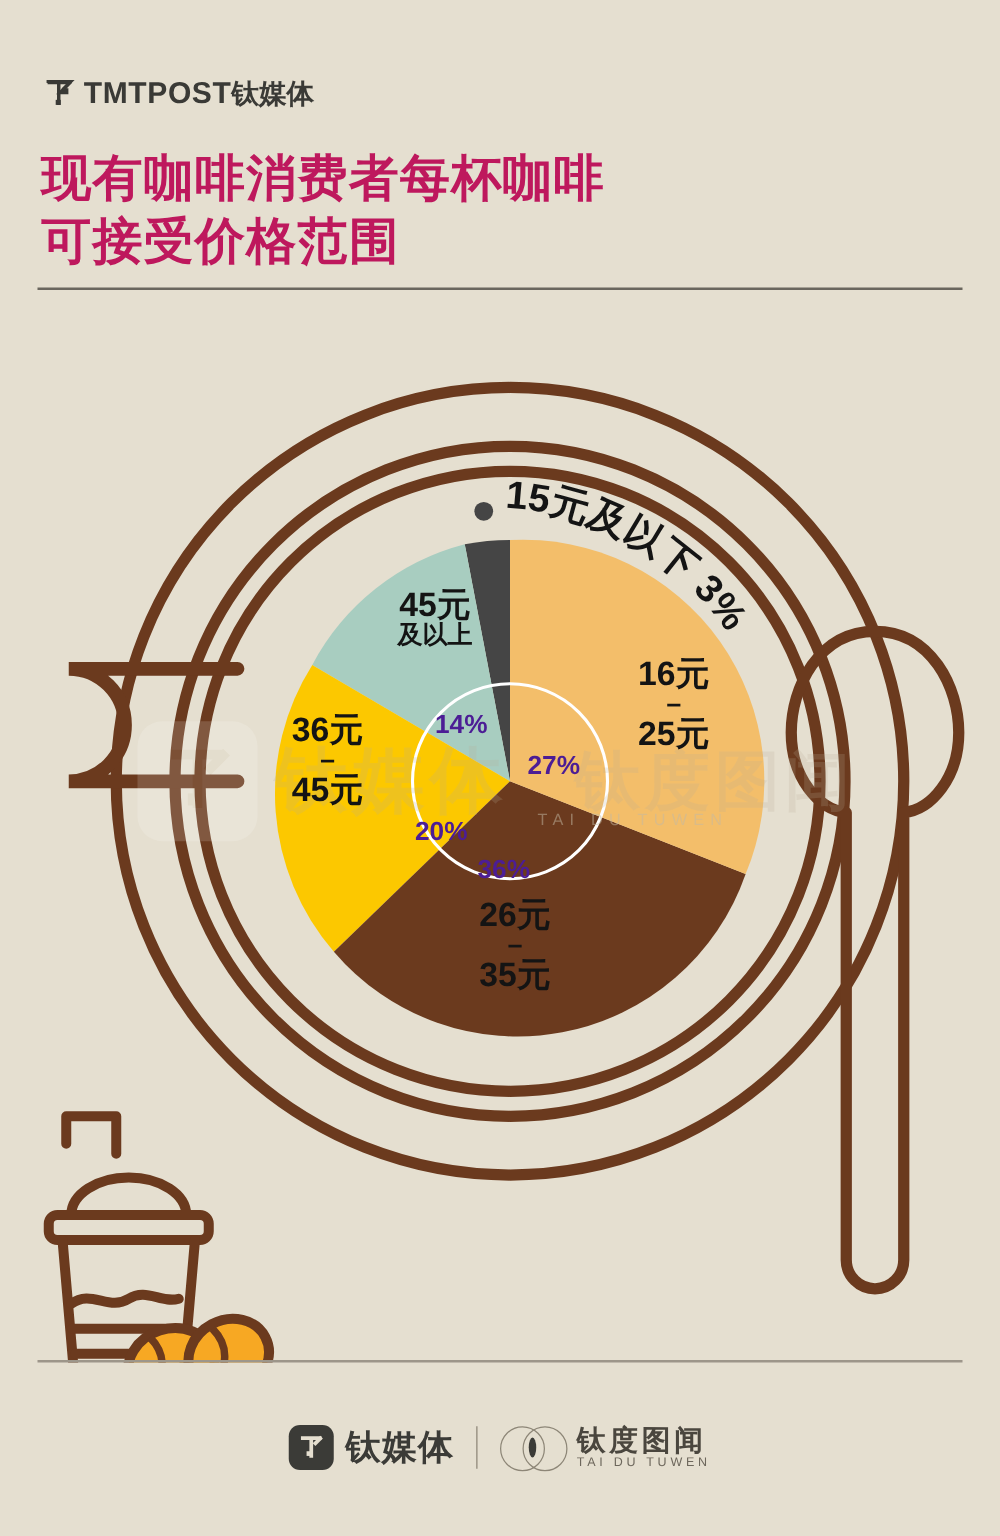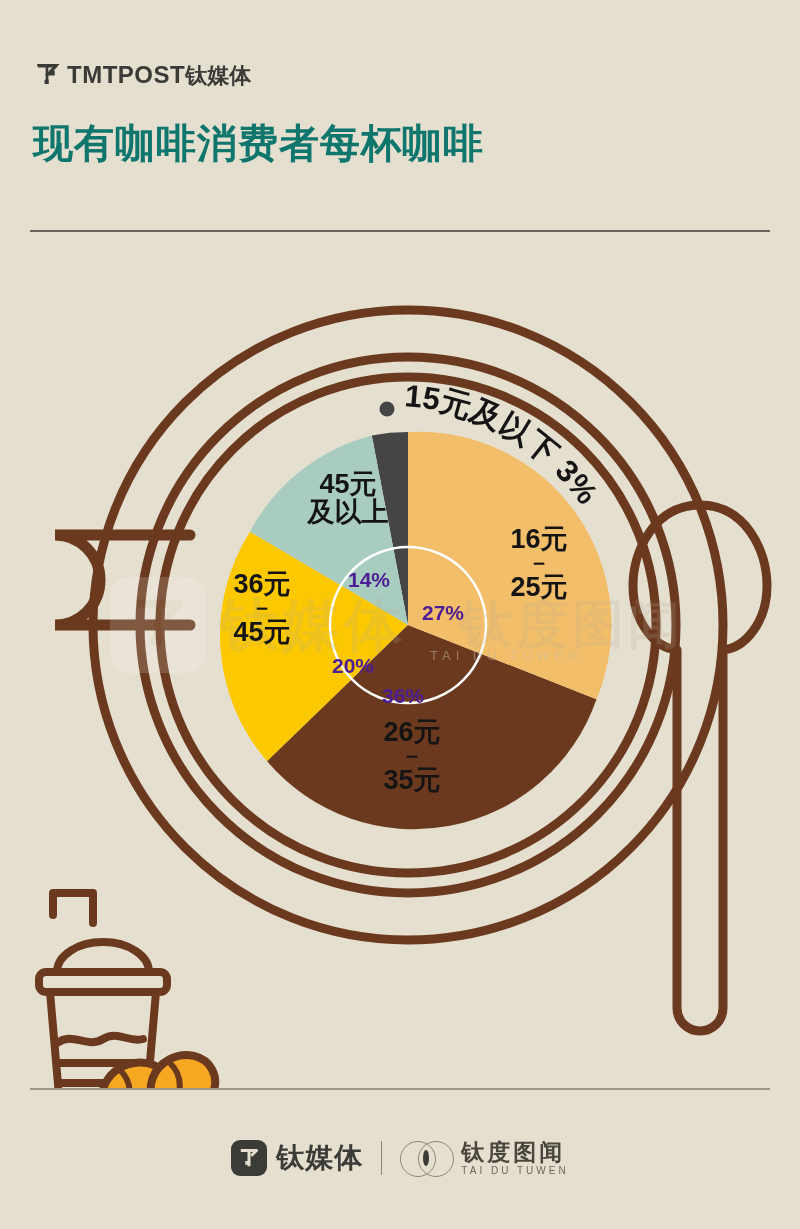--- a/index.html
+++ b/index.html
@@ -11,21 +11,21 @@
   }
   .page{position:absolute;inset:0;}
 
   
   .brandbar{position:absolute;left:34px;top:62px;display:flex;align-items:center;gap:7px;}
   .brandmark{width:26px;height:26px;display:block;}
   .brandtext{font-size:24px;font-weight:700;letter-spacing:.5px;color:#3a3a36;line-height:1;white-space:nowrap;}
   .brandtext .cn{letter-spacing:0;font-size:22px;}
 
   .title{position:absolute;left:33px;top:118px;width:700px;
-    font-size:40px;font-weight:700;line-height:1.26;color:#0f766e;letter-spacing:1px;}
+    font-size:40px;font-weight:700;line-height:1.26;color:#be185d;letter-spacing:1px;}
   .title div{white-space:nowrap;}
 
   .rule-top{position:absolute;left:30px;top:230px;width:740px;height:2px;background:#55514a;opacity:.85;}
   .rule-bottom{position:absolute;left:30px;top:1088px;width:740px;height:2px;background:#9d968a;}
 
   
   .stage{position:absolute;left:0;top:250px;width:800px;height:840px;}
   .stage svg{display:block;}
 
   
@@ -35,21 +35,21 @@
       display:flex;align-items:center;justify-content:center;}
   .wm-badge svg{width:62px;height:62px;}
   .wm-cn{font-size:58px;font-weight:700;color:#b9ad96;letter-spacing:4px;line-height:1;}
   .wm-right{margin-left:40px;font-size:52px;font-weight:700;color:#b9ad96;letter-spacing:4px;}
   .wm-sub{position:absolute;left:430px;top:648px;font-size:13px;letter-spacing:5px;color:#c3b9a4;opacity:.5;}
 
   
   .lbl{position:absolute;color:#141414;font-weight:700;text-align:center;line-height:1.04;white-space:nowrap;}
   .lbl .big{font-size:27px;display:block;}
   .lbl .dash{font-size:22px;display:block;line-height:.9;}
-  .lbl .sm{font-size:27px;display:block;}
+  .lbl .sm{font-size:20px;display:block;}
   .pct{position:absolute;font-size:21px;font-weight:700;color:#4c1d95;}
 
   
   .footer{position:absolute;left:0;top:1118px;width:800px;height:80px;
           display:flex;align-items:center;justify-content:center;gap:18px;}
   .f-logo{display:flex;align-items:center;gap:9px;}
   .f-mark{width:36px;height:36px;border-radius:9px;background:#3b3b37;display:flex;align-items:center;justify-content:center;}
   .f-mark svg{width:24px;height:24px;}
   .f-cn{font-size:28px;font-weight:700;color:#3b3b37;letter-spacing:1px;}
   .f-sep{width:1px;height:34px;background:#8d8677;}
@@ -74,20 +74,21 @@
         <path d="M5 5 H27 M16 5 V27" stroke="#3a3a36" stroke-width="3.4" fill="none"></path>
         <path d="M20 12 L28 4" stroke="#3a3a36" stroke-width="3.4"></path>
         <rect x="13" y="22" width="5" height="5" fill="#3a3a36"></rect>
       </svg>
     </span>
     <span class="brandtext"><span>TMTPOST</span><span class="cn">钛媒体</span></span>
   </div>
 
   <div class="title">
     <div>现有咖啡消费者每杯咖啡</div>
+    <div>可接受价格范围</div>
   </div>
 
   <div class="rule-top"></div>
 
   <div class="stage">
     <svg width="800" height="840" viewBox="0 0 800 840">
       <defs>
         <clipPath id="cupclip">
             <circle cx="408" cy="375" r="260"></circle>
           </clipPath>

